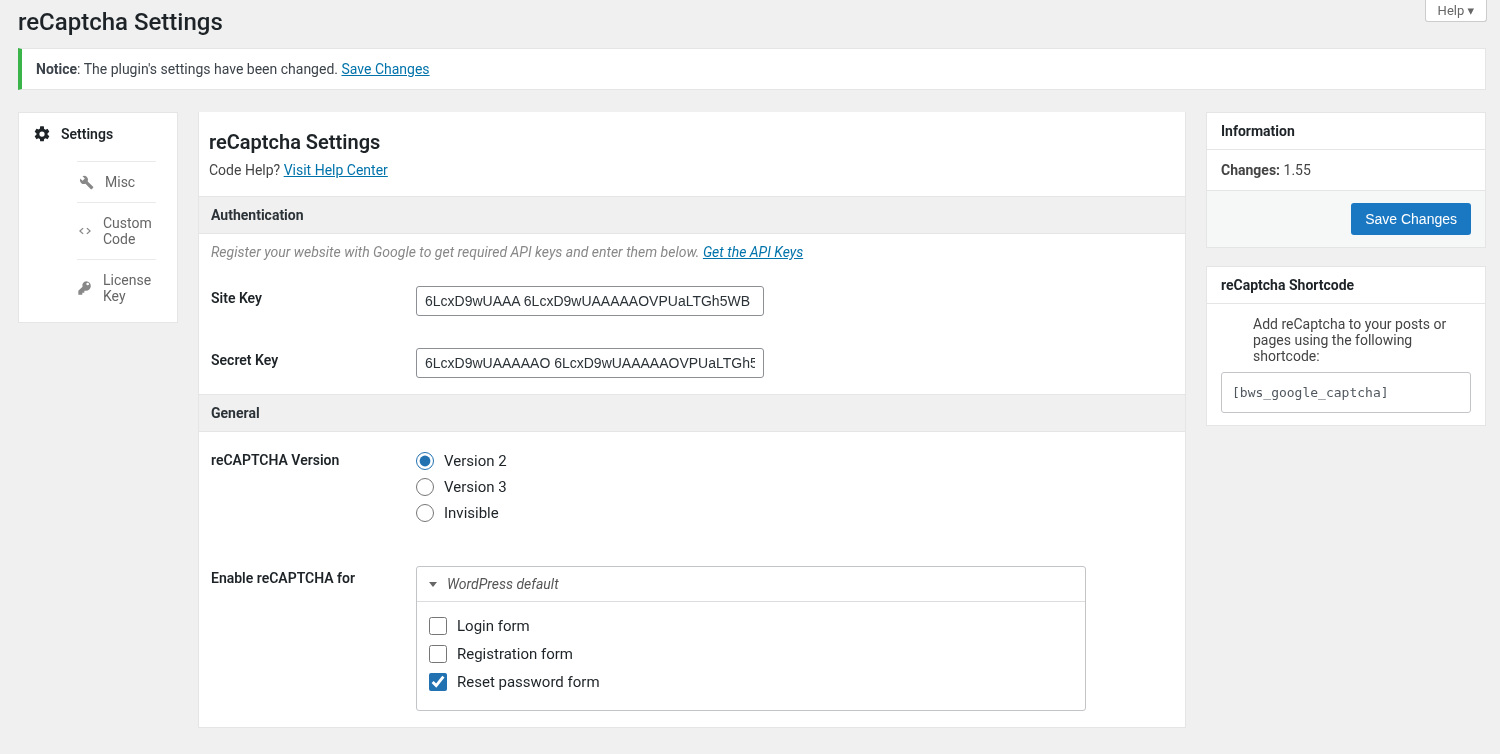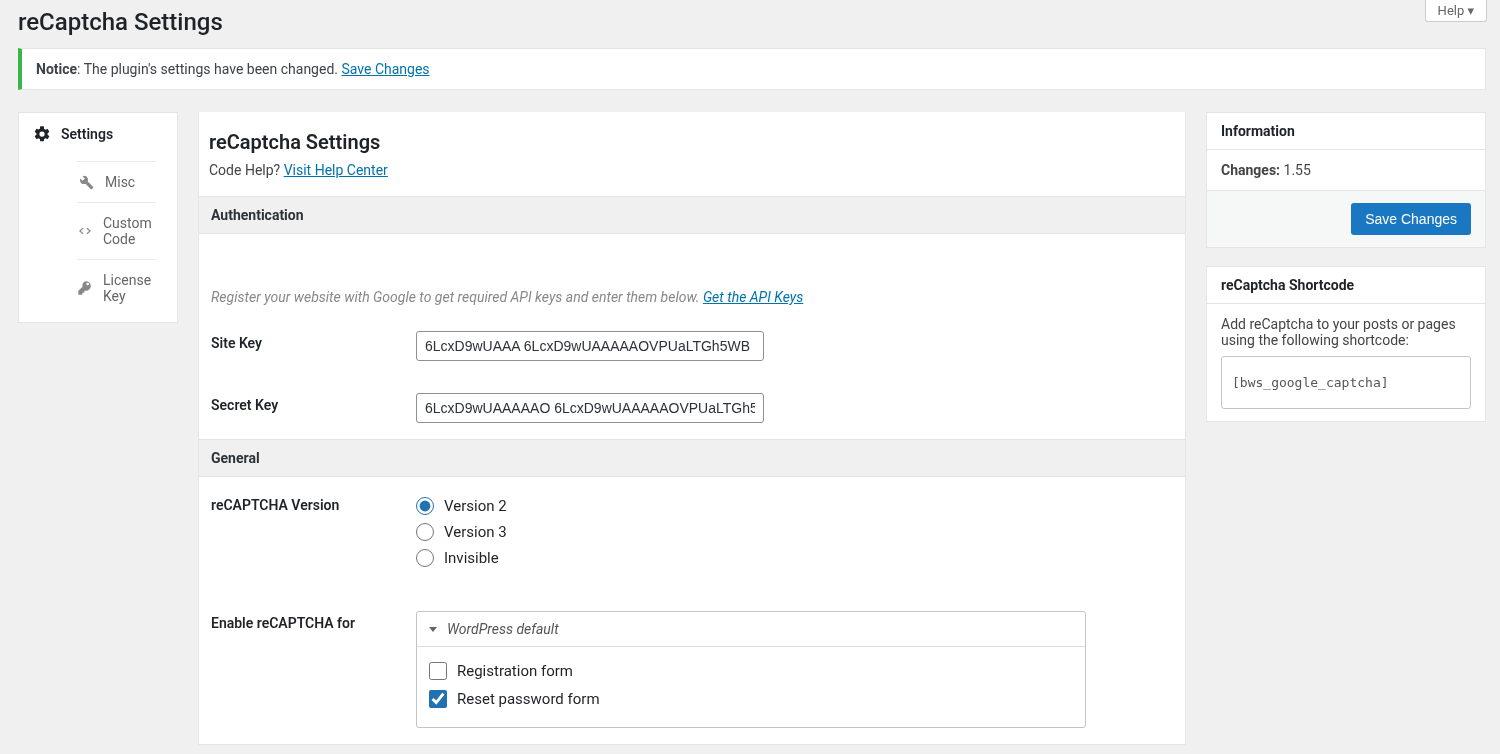--- a/index.html
+++ b/index.html
@@ -55,21 +55,21 @@
     .col-main { flex: 1 1 auto; background:#fff; border:1px solid #e5e5e5; border-top:none; }
     .main-inner-title { font-size: 20px; font-weight: 600; color:#1d2327; padding: 18px 10px 2px 10px; }
     .help-line { padding: 6px 10px 18px 10px; font-size: 14px; color:#444; }
     .help-line a { color:#0073aa; text-decoration: underline; }
 
     .section-head {
       background:#f0f0f0; border-top:1px solid #e5e5e5; border-bottom:1px solid #e5e5e5;
       padding: 10px 12px; font-weight:700; color:#2c3338;
     }
     .section-hint {
-      padding: 10px 12px; font-style: italic; color:#888;margin-top:45px;
+      padding: 10px 12px; font-style: italic; color:#888;
     }
     .section-hint a { color:#0073aa; text-decoration: underline; font-style: italic; }
 
     .form-row { display:flex; padding: 16px 12px; align-items:flex-start; }
     .form-label { width: 205px; font-weight:600; color:#1d2327; padding-top:4px; }
     .form-field input[type=text] {
       width: 348px; padding: 6px 8px; border:1px solid #8c8f94; border-radius:3px; font-size:14px; color:#2c3338;
     }
 
     .radio-stack label { display:flex; align-items:center; gap:10px; padding:4px 0; font-size:15px; color:#1d2327; }
@@ -87,21 +87,21 @@
     .info-box { background:#fff; border:1px solid #e5e5e5; }
     .info-title { padding:10px 14px; font-weight:700; border-bottom:1px solid #e5e5e5; color:#1d2327; }
     .info-body { padding:12px 14px; font-size:14px; color:#444; }
     .info-footer { padding:12px 14px; border-top:1px solid #e5e5e5; background:#f6f7f7; text-align:right; }
     .btn-primary {
       background:#1a78c2; color:#fff; border:none; border-radius:3px;
       padding:8px 14px; font-size:14px; cursor:pointer;
     }
     .shortcode-box {
       background:#fff; border:1px solid #c3c4c7; border-radius:3px;
-      font-family: Menlo, monospace; font-size:13px; padding:18px 10px; color:#50575e;
+      font-family: Menlo, monospace; font-size:13px; padding:12px 10px; color:#50575e;
       width:100%;
     }
     .caret-down {
       width:0; height:0; border-left:4px solid transparent; border-right:4px solid transparent;
       border-top:5px solid #666; display:inline-block;
     }
   </style>
 </head>
 <body>
 
@@ -205,20 +205,24 @@
       <div class="form-label">Enable reCAPTCHA for</div>
       <div class="form-field">
         <div class="enable-panel">
           <div class="panel-head">
             <span class="caret-down"></span>
             <span>WordPress default</span>
           </div>
           <div class="panel-body">
             <div class="check-row">
                 <input type="checkbox" style="">
+                <span>Login form</span>
+              </div>
+            <div class="check-row">
+                <input type="checkbox" style="">
                 <span>Registration form</span>
               </div>
             <div class="check-row">
                 <input type="checkbox" checked="" style="">
                 <span>Reset password form</span>
               </div>
           </div>
         </div>
       </div>
     </div>
@@ -232,18 +236,18 @@
         <span>1.55</span>
       </div>
       <div class="info-footer">
         <button class="btn-primary">Save Changes</button>
       </div>
     </div>
 
     <div class="info-box">
       <div class="info-title">reCaptcha Shortcode</div>
       <div class="info-body">
-        <div style="margin-bottom:8px;">Add reCaptcha to your posts or pages using the following shortcode:</div>
+        <div style="margin-bottom:8px;margin-left:32px;">Add reCaptcha to your posts or pages using the following shortcode:</div>
         <input type="text" readonly="" class="shortcode-box" value="[bws_google_captcha]" style="">
       </div>
     </div>
   </div>
 </div>
 
 </body></html>

